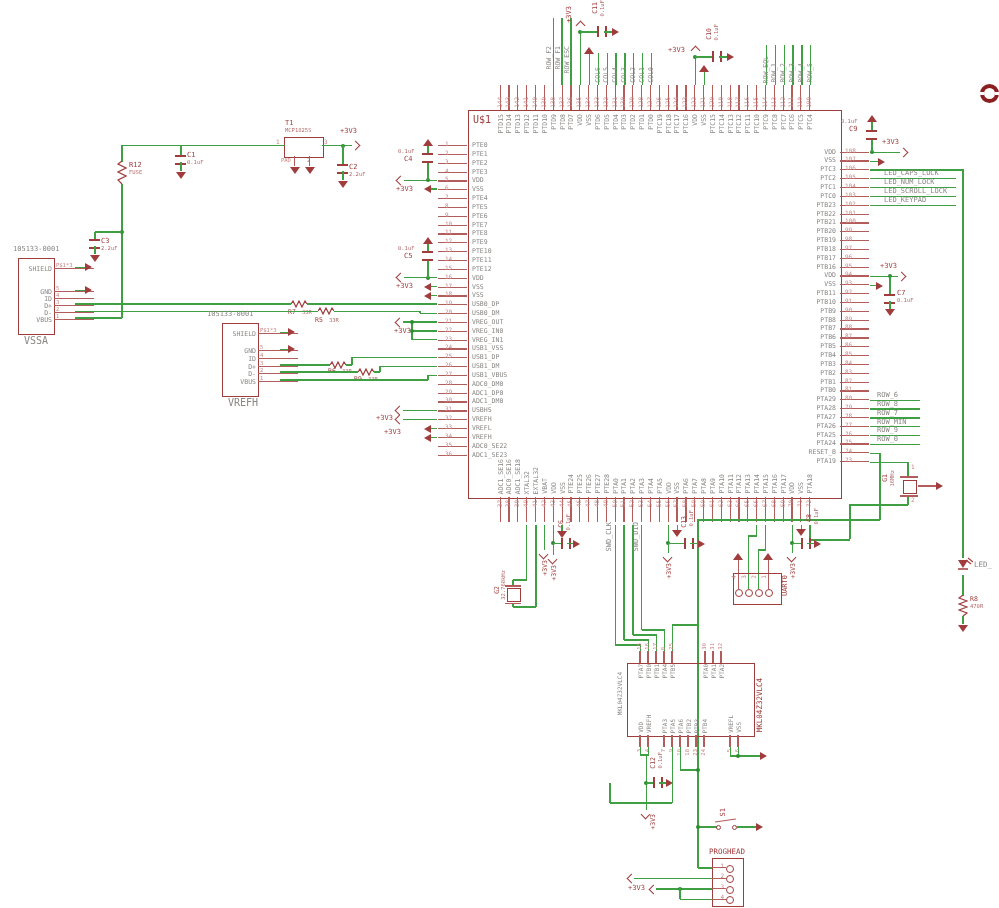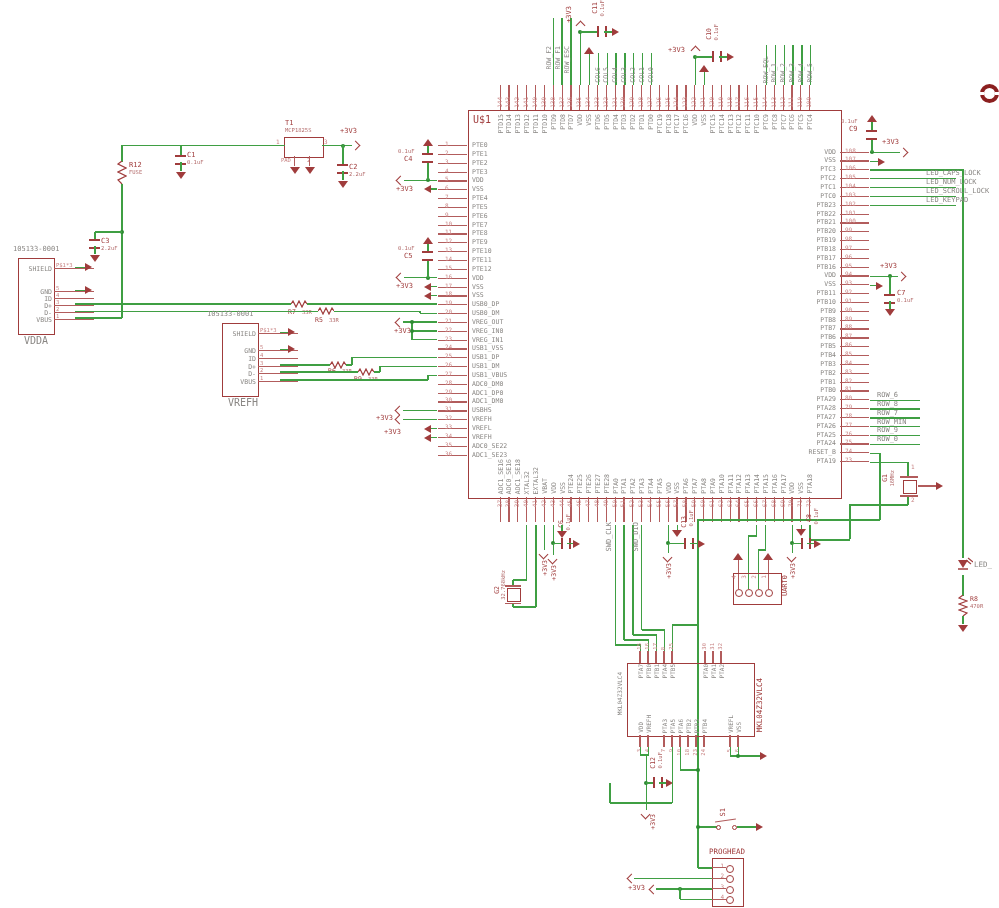--- a/index.html
+++ b/index.html
@@ -874,21 +874,21 @@
         <i class="sh"></i>
         <span class="lab">D-</span>
         <span class="pn">2</span>
       </div>
       <div class="urow">
         <i class="sh"></i>
         <span class="lab">VBUS</span>
         <span class="pn">1</span>
       </div>
     </div>
-  <span class="t f8 cg" style="left:24px;top:336px">VDDA</span>
+  <span class="t f8 cg" style="left:24px;top:336px">VSSA</span>
   <i class="wg" style="left:75px;top:266.5px;width:10px;height:1.3px"></i>
   <span class="gndR" style="left:85px;top:263px"></span>
   <i class="wg" style="left:75px;top:289.5px;width:10px;height:1.3px"></i>
   <span class="gndR" style="left:85px;top:286px"></span>
   <i class="wg" style="left:75px;top:303.4px;width:216px;height:1.3px"></i>
   <svg style="position:absolute;left:291px;top:300px" width="16" height="8" viewBox="0 0 16 8">
       <polyline points="0,4 2,1 5,7 8,1 11,7 14,1 16,4" fill="none" stroke="#a03c3c" stroke-width="1.2"></polyline>
     </svg>
   <i class="wg" style="left:307px;top:303.4px;width:130px;height:1.3px"></i>
   <span class="t f65 cr" style="left:288px;top:309px">R7</span>
@@ -1081,21 +1081,21 @@
   <span class="t f5 cv" style="left:841px;top:119px">0.1uF</span>
   <span class="t f7 cr" style="left:849px;top:126px">C9</span>
   <i class="wg" style="left:870px;top:160.5px;width:8px;height:1.3px"></i>
   <span class="gndR" style="left:878px;top:157.5px"></span>
   <i class="wg" style="left:870px;top:169.4px;width:93px;height:1.3px"></i>
   <i class="wg" style="left:962.4px;top:169.4px;width:1.3px;height:389px"></i>
   <i class="wg" style="left:870px;top:178.2px;width:86px;height:1.3px"></i>
   <i class="wg" style="left:870px;top:187.1px;width:86px;height:1.3px"></i>
   <i class="wg" style="left:870px;top:196px;width:86px;height:1.3px"></i>
   <i class="wg" style="left:870px;top:204.8px;width:86px;height:1.3px"></i>
-  <div style="position:absolute;left:926px;top:169px">
+  <div style="position:absolute;left:884px;top:169px">
     <div class="ledrow">LED_CAPS_LOCK</div>
   <div class="ledrow">LED_NUM_LOCK</div>
       <div class="ledrow">LED_SCROLL_LOCK</div>
       <div class="ledrow">LED_KEYPAD</div>
     </div>
   <i class="wg" style="left:870px;top:275.6px;width:28px;height:1.3px"></i>
   <span class="chR" style="left:898px;top:272.6px"></span>
   <span class="t f7 cr" style="left:880px;top:263px">+3V3</span>
   <span class="dot" style="left:890px;top:276.2px"></span>
   <i class="wg" style="left:889.4px;top:275.6px;width:1.3px;height:18px"></i>

